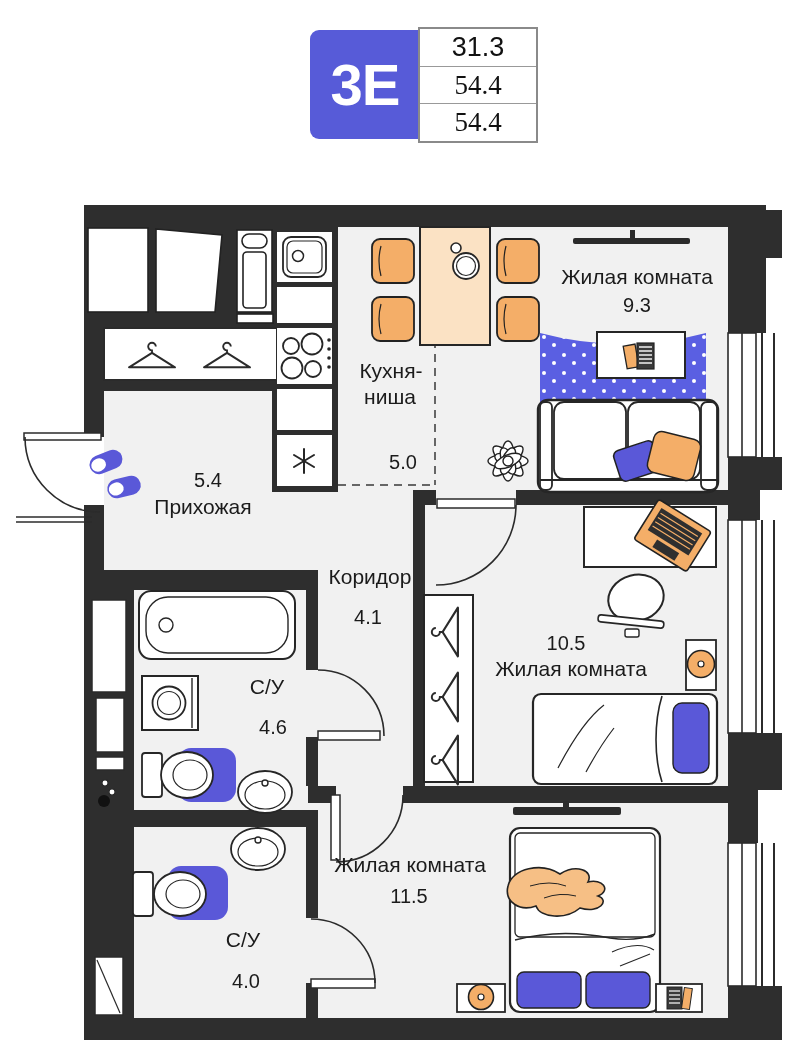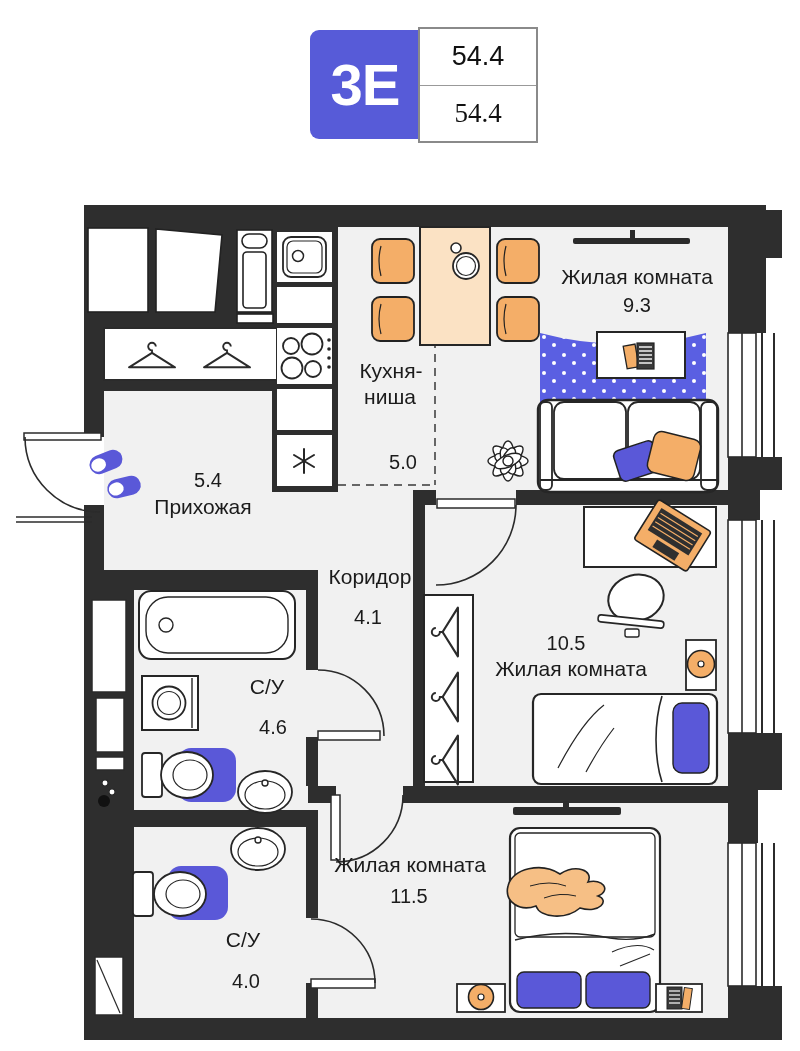--- a/index.html
+++ b/index.html
@@ -21,20 +21,21 @@
 </style>
 </head>
 <body>
 
 <div class="stage">
 
   <div class="badge">
     <div class="badge-blue"></div>
     <div class="badge-type">3Е</div>
     <div class="badge-areas">
+      <div class="badge-row">31.3</div>
       <div class="badge-row">54.4</div>
       <div class="badge-row">54.4</div>
     </div>
   </div>
 
   <svg class="plan-svg" width="800" height="1051" viewBox="0 0 800 1051">
     <defs>
       <pattern id="dotpat" x="540" y="333" width="20" height="18" patternUnits="userSpaceOnUse">
         <rect width="20" height="18" fill="#5a5fe2"></rect>
         <circle cx="4" cy="4" r="2" fill="#fff"></circle>

